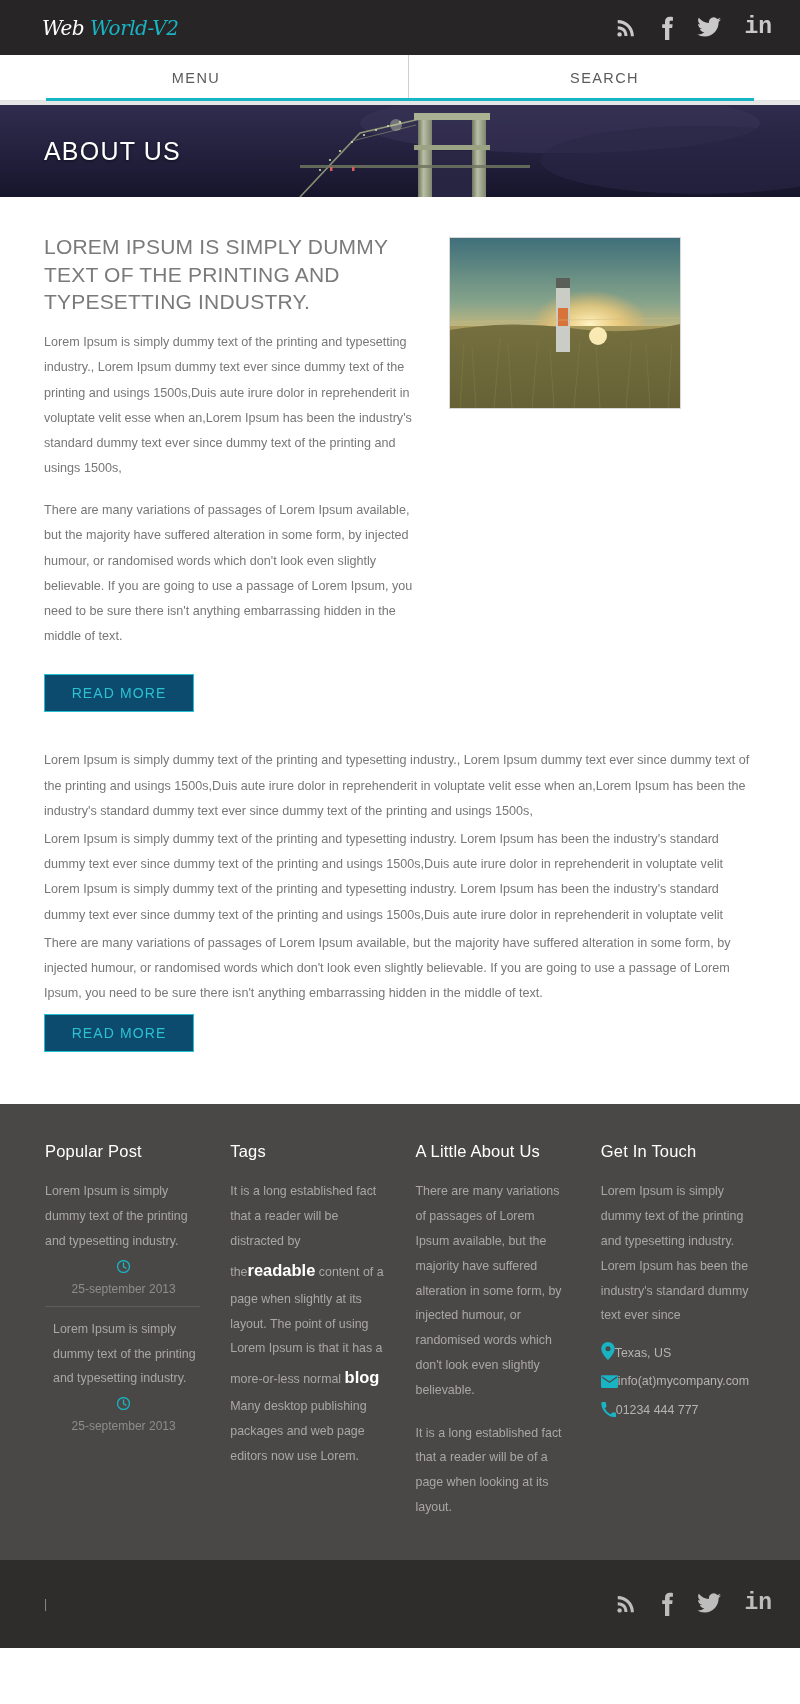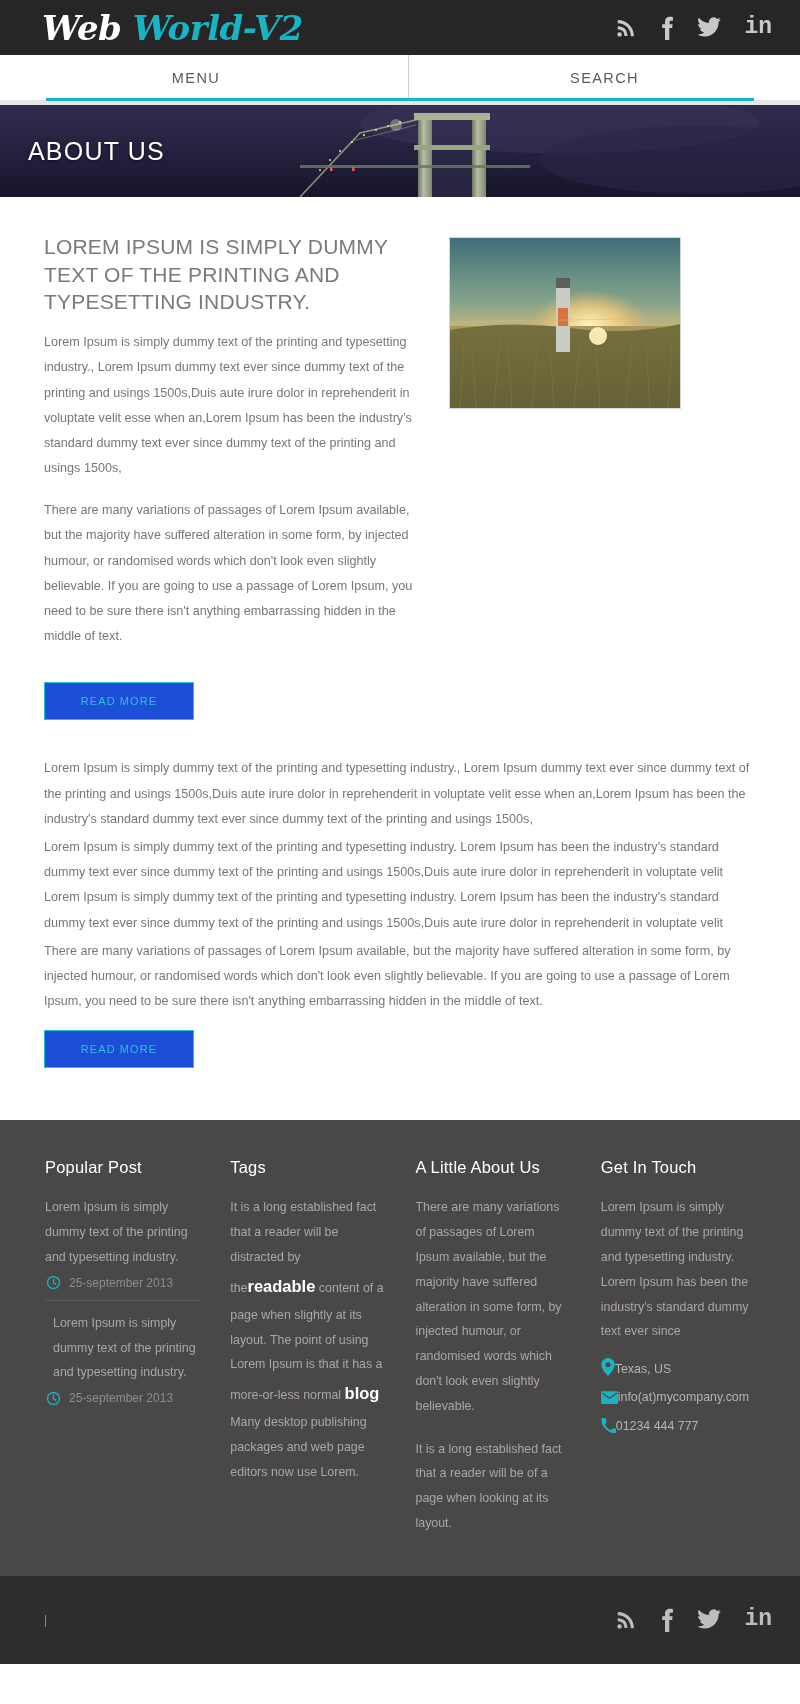--- a/index.html
+++ b/index.html
@@ -14,21 +14,21 @@
 
   
   .topbar {
     background:#272525;
     height:55px;
     display:flex;
     align-items:center;
     justify-content:space-between;
     padding:0 28px 0 42px;
   }
-  .logo { font-family:"DejaVu Serif", serif; font-size:34px; font-style:italic; font-weight:bold; letter-spacing:-0.5px; white-space:nowrap; }
+  .logo { font-family:"DejaVu Serif", serif; font-size:20px; font-style:italic; font-weight:normal; letter-spacing:-0.5px; white-space:nowrap; }
   .logo .w1 { color:#ffffff; }
   .logo .w2 { color:#19b3c4; }
   .social { display:flex; align-items:center; gap:23px; }
   .social .sicon { fill:#c9c9c9; display:block; }
   .social .sicon-txt { color:#c9c9c9; font-size:23px; font-weight:bold; line-height:1; font-family:Liberation Mono, monospace; }
 
   
   .navtabs {
     background:#ffffff;
     display:flex;
@@ -54,21 +54,21 @@
 
   
   .hero {
     position:relative;
     height:92px;
     overflow:hidden;
     background:#1c1b35;
   }
   .hero-img { position:absolute; inset:0; }
   .hero-title {
-    position:absolute; left:28px; top:50%; transform:translateY(-50%);
+    position:absolute; left:44px; top:50%; transform:translateY(-50%);
     color:#ffffff; font-size:25px; letter-spacing:1.2px;
     text-shadow:0 1px 3px rgba(0,0,0,.6);
     font-family:"Liberation Sans", sans-serif;
     text-align:right;
   }
 
   
   .main { padding:36px 44px 52px 44px; background:#fff; }
   .cols { display:flex; gap:30px; align-items:flex-start; }
   .col-left { width:375px; }
@@ -88,24 +88,24 @@
     color:#777777;
     margin-bottom:17px;
   }
   .thumb { width:232px; height:172px; border:1px solid #d8d8d8; overflow:hidden; position:relative; }
 
   .btn-readmore {
     display:inline-flex; align-items:center; justify-content:center;
     width:150px; height:38px;
     border:1px solid #1ec0d2;
     color:#2bc2d4;
-    background:#1d4ed8;
-    font-size:11px;
+    background:#0c4a6e;
+    font-size:14px;
     letter-spacing:1.1px;
-    margin-top:16px;
+    margin-top:8px;
     cursor:pointer;
   }
   .fullwidth { margin-top:36px; }
   .fullwidth p.body { margin-bottom:0; }
   .fullwidth p.body + p.body { margin-top:3px; }
 
   
   .footer {
     background:#4a4847;
     padding:38px 44px 40px 45px;
@@ -122,21 +122,21 @@
     letter-spacing:.2px;
   }
   .fcol p, .fcol li {
     color:#a9a7a5;
     font-size:12.4px;
     line-height:2.0;
   }
   .post { margin-bottom:6px; }
   .post.indent { padding-left:8px; }
   .divider { height:1px; background:#5e5c5b; margin:10px 0 10px 0; }
-  .meta { display:flex; align-items:center; gap:9px; padding-left:2px; margin-top:2px; }
+  .meta { display:flex; align-items:center; gap:9px; padding-left:2px; margin-top:2px;flex-direction:column; }
   .meta .mtext { color:#8f8d8b; font-size:12px; }
   .tagtext { color:#a9a7a5; font-size:12.4px; line-height:2.0; }
   .tagtext .blogword { color:#ffffff; font-weight:bold; font-size:16.5px; }
   .contact-row { display:flex; align-items:flex-end; margin-top:14px; }
   .contact-row .ctext { color:#b5b3b1; font-size:12.4px; }
   .ic { flex:0 0 auto; display:block; }
 
   
   .bottombar {
     background:#2f2d2c;

